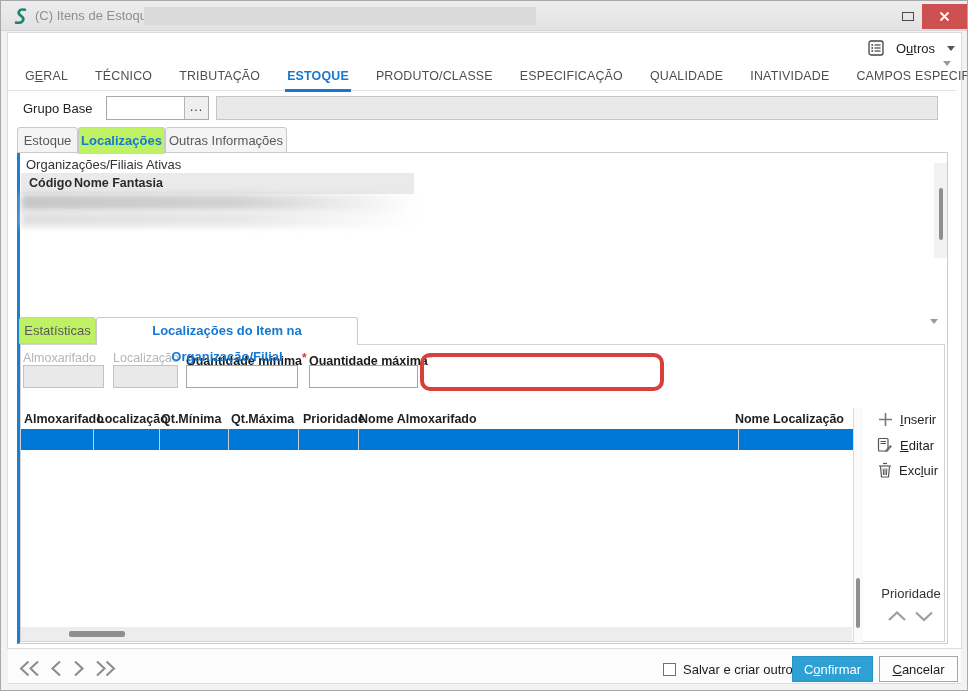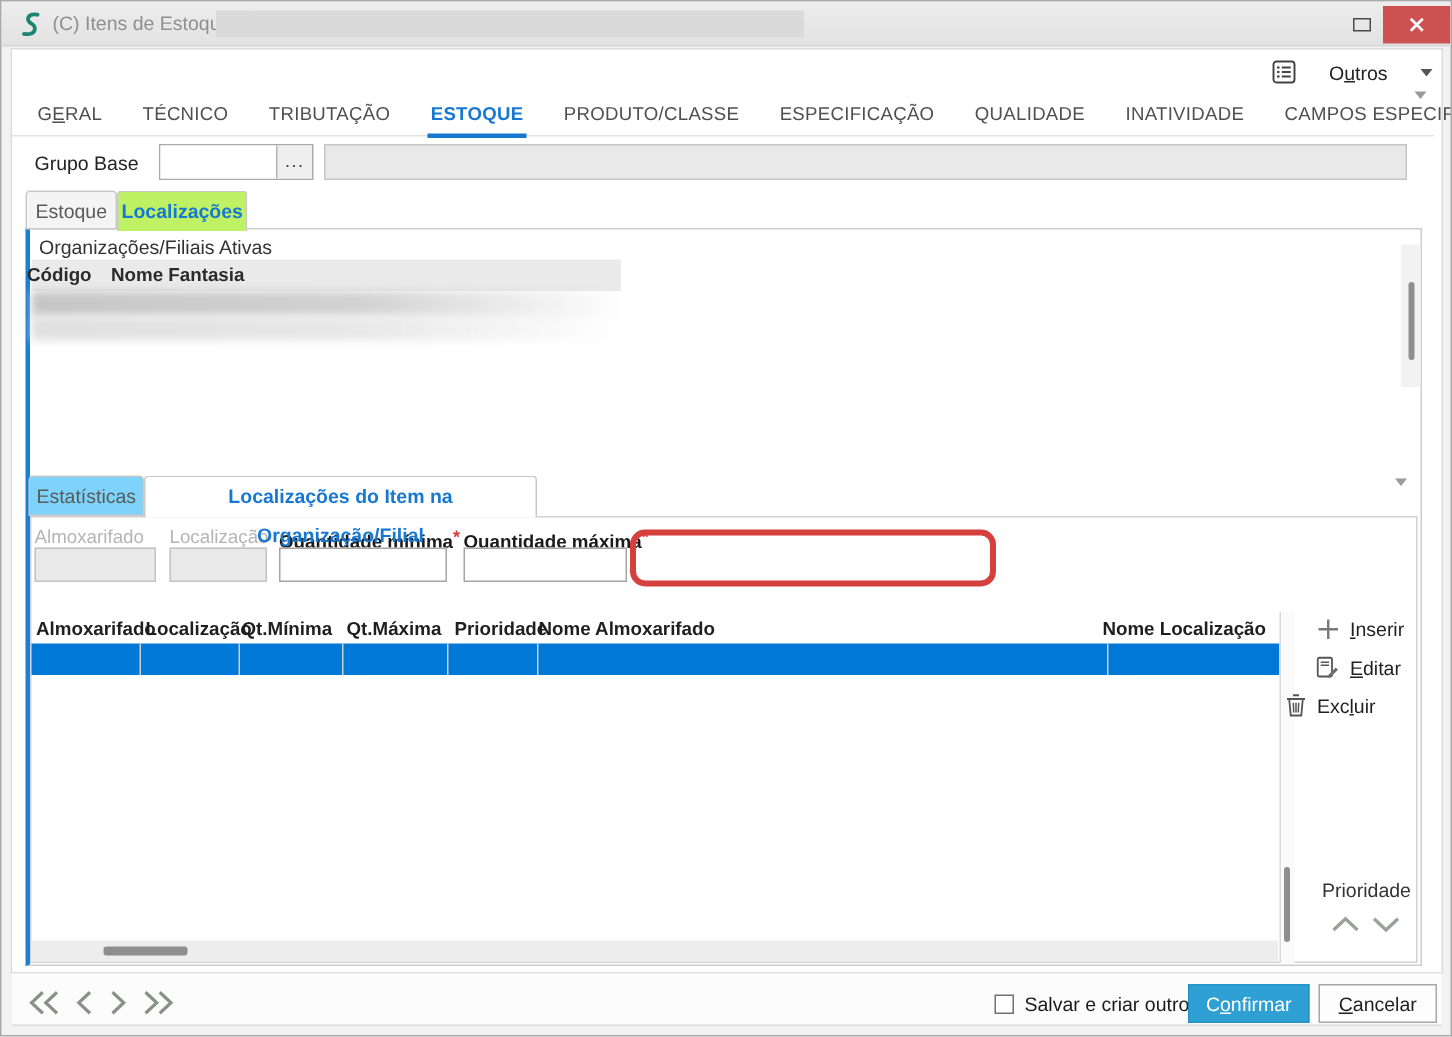--- a/index.html
+++ b/index.html
@@ -11,40 +11,40 @@
   .title{left:34px;top:0;height:30px;line-height:30px;font-size:13px;color:#8f8f8f;}
   .title-redact{left:143px;top:6px;width:392px;height:18px;background:#dadada;}
   .maxbtn{left:893px;top:3px;width:27px;height:25px;display:flex;align-items:center;justify-content:center;}
   .maxglyph{width:12px;height:9px;border:1.5px solid #4a4a4a;}
   .closebtn{left:921px;top:3px;width:45px;height:25px;background:#cd5150;display:flex;align-items:center;justify-content:center;}
   
   .frame{left:6px;top:31px;width:955px;height:617px;background:#fff;border:1px solid #dcdcdc;}
   .footerbar{left:7px;top:648px;width:953px;height:34px;background:#fcfcfc;}
   .botline{left:7px;top:682px;width:953px;height:1px;background:#dcdcdc;}
   
-  .outros{right:12px;top:36px;height:22px;display:flex;align-items:center;gap:22px;font-size:13px;color:#222;cursor:pointer;}
+  .outros{right:12px;top:36px;height:22px;display:flex;align-items:center;gap:12px;font-size:13px;color:#222;cursor:pointer;}
   .caret{width:0;height:0;border-left:4px solid transparent;border-right:4px solid transparent;border-top:5px solid #555;}
   .caret.light{border-top-color:#9a9a9a;}
   .tab-overflow{right:16px;top:60px;}
   
   .mtabs{left:22px;top:68px;display:flex;gap:23px;}
   .mtab{font-size:12.4px;color:#4f4f4f;letter-spacing:.2px;padding:0 2px 6px 2px;border-bottom:3px solid transparent;cursor:pointer;white-space:nowrap;}
   .mtab.active{color:#1778d2;font-weight:bold;border-bottom-color:#1778d2;}
   .tabs-hair{left:7px;top:89px;width:948px;height:1px;background:#e3e3e3;}
   .ac{text-decoration:underline;}
   
   .gb-label{left:22px;top:100px;font-size:13px;color:#222;}
   .gb-box{left:105px;top:95px;width:103px;height:24px;border:1px solid #a9a9a9;background:#fff;display:flex;}
   .gb-input{flex:1;border:0;outline:0;min-width:0;font-size:12px;padding:0 4px;}
   .gb-lookup{width:24px;border-left:1px solid #b5b5b5;background:#efefef;font-size:12px;color:#333;display:flex;align-items:flex-end;justify-content:center;padding-bottom:5px;cursor:pointer;letter-spacing:1px;}
   .gb-linked{left:215px;top:95px;width:722px;height:24px;background:#e9e9e9;border:1px solid #c6c6c6;}
   
   .btab{top:126px;height:26px;line-height:25px;text-align:center;font-size:13px;color:#5a5a5a;background:#f4f4f4;border:1px solid #c9c9c9;border-radius:3px 3px 0 0;cursor:pointer;z-index:2;}
   .btab.active{height:27px;background:#bef264;color:#1778d2;font-weight:bold;border-bottom:0;z-index:4;}
-  .stab{top:316px;height:27px;line-height:26px;text-align:center;font-size:13px;color:#5a5a5a;background:#7dd3fc;border:1px solid #c9c9c9;border-radius:3px 3px 0 0;cursor:pointer;z-index:2;}
+  .stab{top:316px;height:27px;line-height:26px;text-align:center;font-size:13px;color:#5a5a5a;background:#bef264;border:1px solid #c9c9c9;border-radius:3px 3px 0 0;cursor:pointer;z-index:2;}
   .stab.active{height:28px;background:#fff;color:#1778d2;font-weight:bold;border-bottom:0;z-index:4;}
   
   .outer-panel{left:16px;top:151px;width:931px;height:492px;background:#fff;border:1px solid #cdcdcd;border-left:3px solid #1b7fd4;z-index:1;}
   .inner-panel{left:19px;top:343px;width:925px;height:298px;background:#fff;border:1px solid #d2d2d2;z-index:1;}
   .z{z-index:3;}
   
   .org-title{left:25px;top:156px;font-size:13px;color:#333;}
   .org-header{left:20px;top:172px;width:393px;height:21px;background:#eaeaea;}
   .org-h{top:175px;font-size:12.5px;font-weight:bold;color:#2b2b2b;}
   .blur-bar{filter:blur(3px);}
@@ -134,26 +134,27 @@
 
   <div class="abs gb-label z">Grupo Base</div>
   <div class="abs gb-box z">
     <input class="gb-input" value="" style="">
     <div class="gb-lookup">...</div>
   </div>
   <div class="abs gb-linked z"></div>
 
   <div class="abs btab z" style="left:16px;width:61px;">Estoque</div>
   <div class="abs btab active z" style="left:77px;width:87px;">Localizações</div>
+  <div class="abs btab z" style="left:164px;width:122px;">Outras Informações</div>
 
   <div class="abs outer-panel"></div>
 
   <div class="abs org-title z">Organizações/Filiais Ativas</div>
   <div class="abs org-header z"></div>
-  <div class="abs org-h z" style="left:17px;">Código</div>
+  <div class="abs org-h z" style="left:28px;">Código</div>
   <div class="abs org-h z" style="left:73px;">Nome Fantasia</div>
   <div class="abs blur-bar z" style="left:20px;top:193px;width:396px;height:17px;background:linear-gradient(to right,#c6c6c6 0%,#d2d2d2 55%,rgba(214,214,214,0) 100%);"></div>
   <div class="abs blur-bar z" style="left:20px;top:210px;width:396px;height:16px;background:linear-gradient(to right,#e0e0e0 0%,#e8e8e8 55%,rgba(232,232,232,0) 100%);"></div>
   <div class="abs sb-track-v z" style="left:933px;top:162px;width:13px;height:95px;">
     <div class="abs sb-thumb" style="left:5px;top:25px;width:4px;height:52px;"></div>
   </div>
   <div class="abs caret light z" style="left:929px;top:318px;"></div>
 
   <div class="abs stab z" style="left:18px;width:77px;">Estatísticas</div>
   <div class="abs stab active z" style="left:95px;width:262px;">Localizações do Item na Organização/Filial</div>
@@ -201,21 +202,21 @@
   </div>
   <div class="abs act z" style="left:876px;top:436px;">
     <svg width="16" height="16" viewBox="0 0 16 16">
       <rect x="1.5" y="1.5" width="9.5" height="12.5" rx="1" fill="none" stroke="#555" stroke-width="1.2"></rect>
       <line x1="3.5" y1="4.5" x2="9" y2="4.5" stroke="#555" stroke-width="1"></line>
       <line x1="3.5" y1="6.5" x2="9" y2="6.5" stroke="#555" stroke-width="1"></line>
       <path d="M8.5 13 L13.5 8 L15 9.5 L10 14.5 L8 15 Z" fill="#6e6e6e"></path>
     </svg>
     <span><span></span><span class="ac">E</span><span>ditar</span></span>
   </div>
-  <div class="abs act z" style="left:856px;top:461px;">
+  <div class="abs act z" style="left:877px;top:461px;">
     <svg width="14" height="16" viewBox="0 0 14 16">
       <path d="M2.5 4.5 L3.5 15 H10.5 L11.5 4.5" fill="none" stroke="#555" stroke-width="1.2"></path>
       <line x1="1" y1="4" x2="13" y2="4" stroke="#555" stroke-width="1.2"></line>
       <line x1="5" y1="1.5" x2="9" y2="1.5" stroke="#555" stroke-width="1.2"></line>
       <line x1="5.2" y1="6.5" x2="5.5" y2="13" stroke="#555" stroke-width="1"></line>
       <line x1="7" y1="6.5" x2="7" y2="13" stroke="#555" stroke-width="1"></line>
       <line x1="8.8" y1="6.5" x2="8.5" y2="13" stroke="#555" stroke-width="1"></line>
     </svg>
     <span><span>Exc</span><span class="ac">l</span><span>uir</span></span>
   </div>

